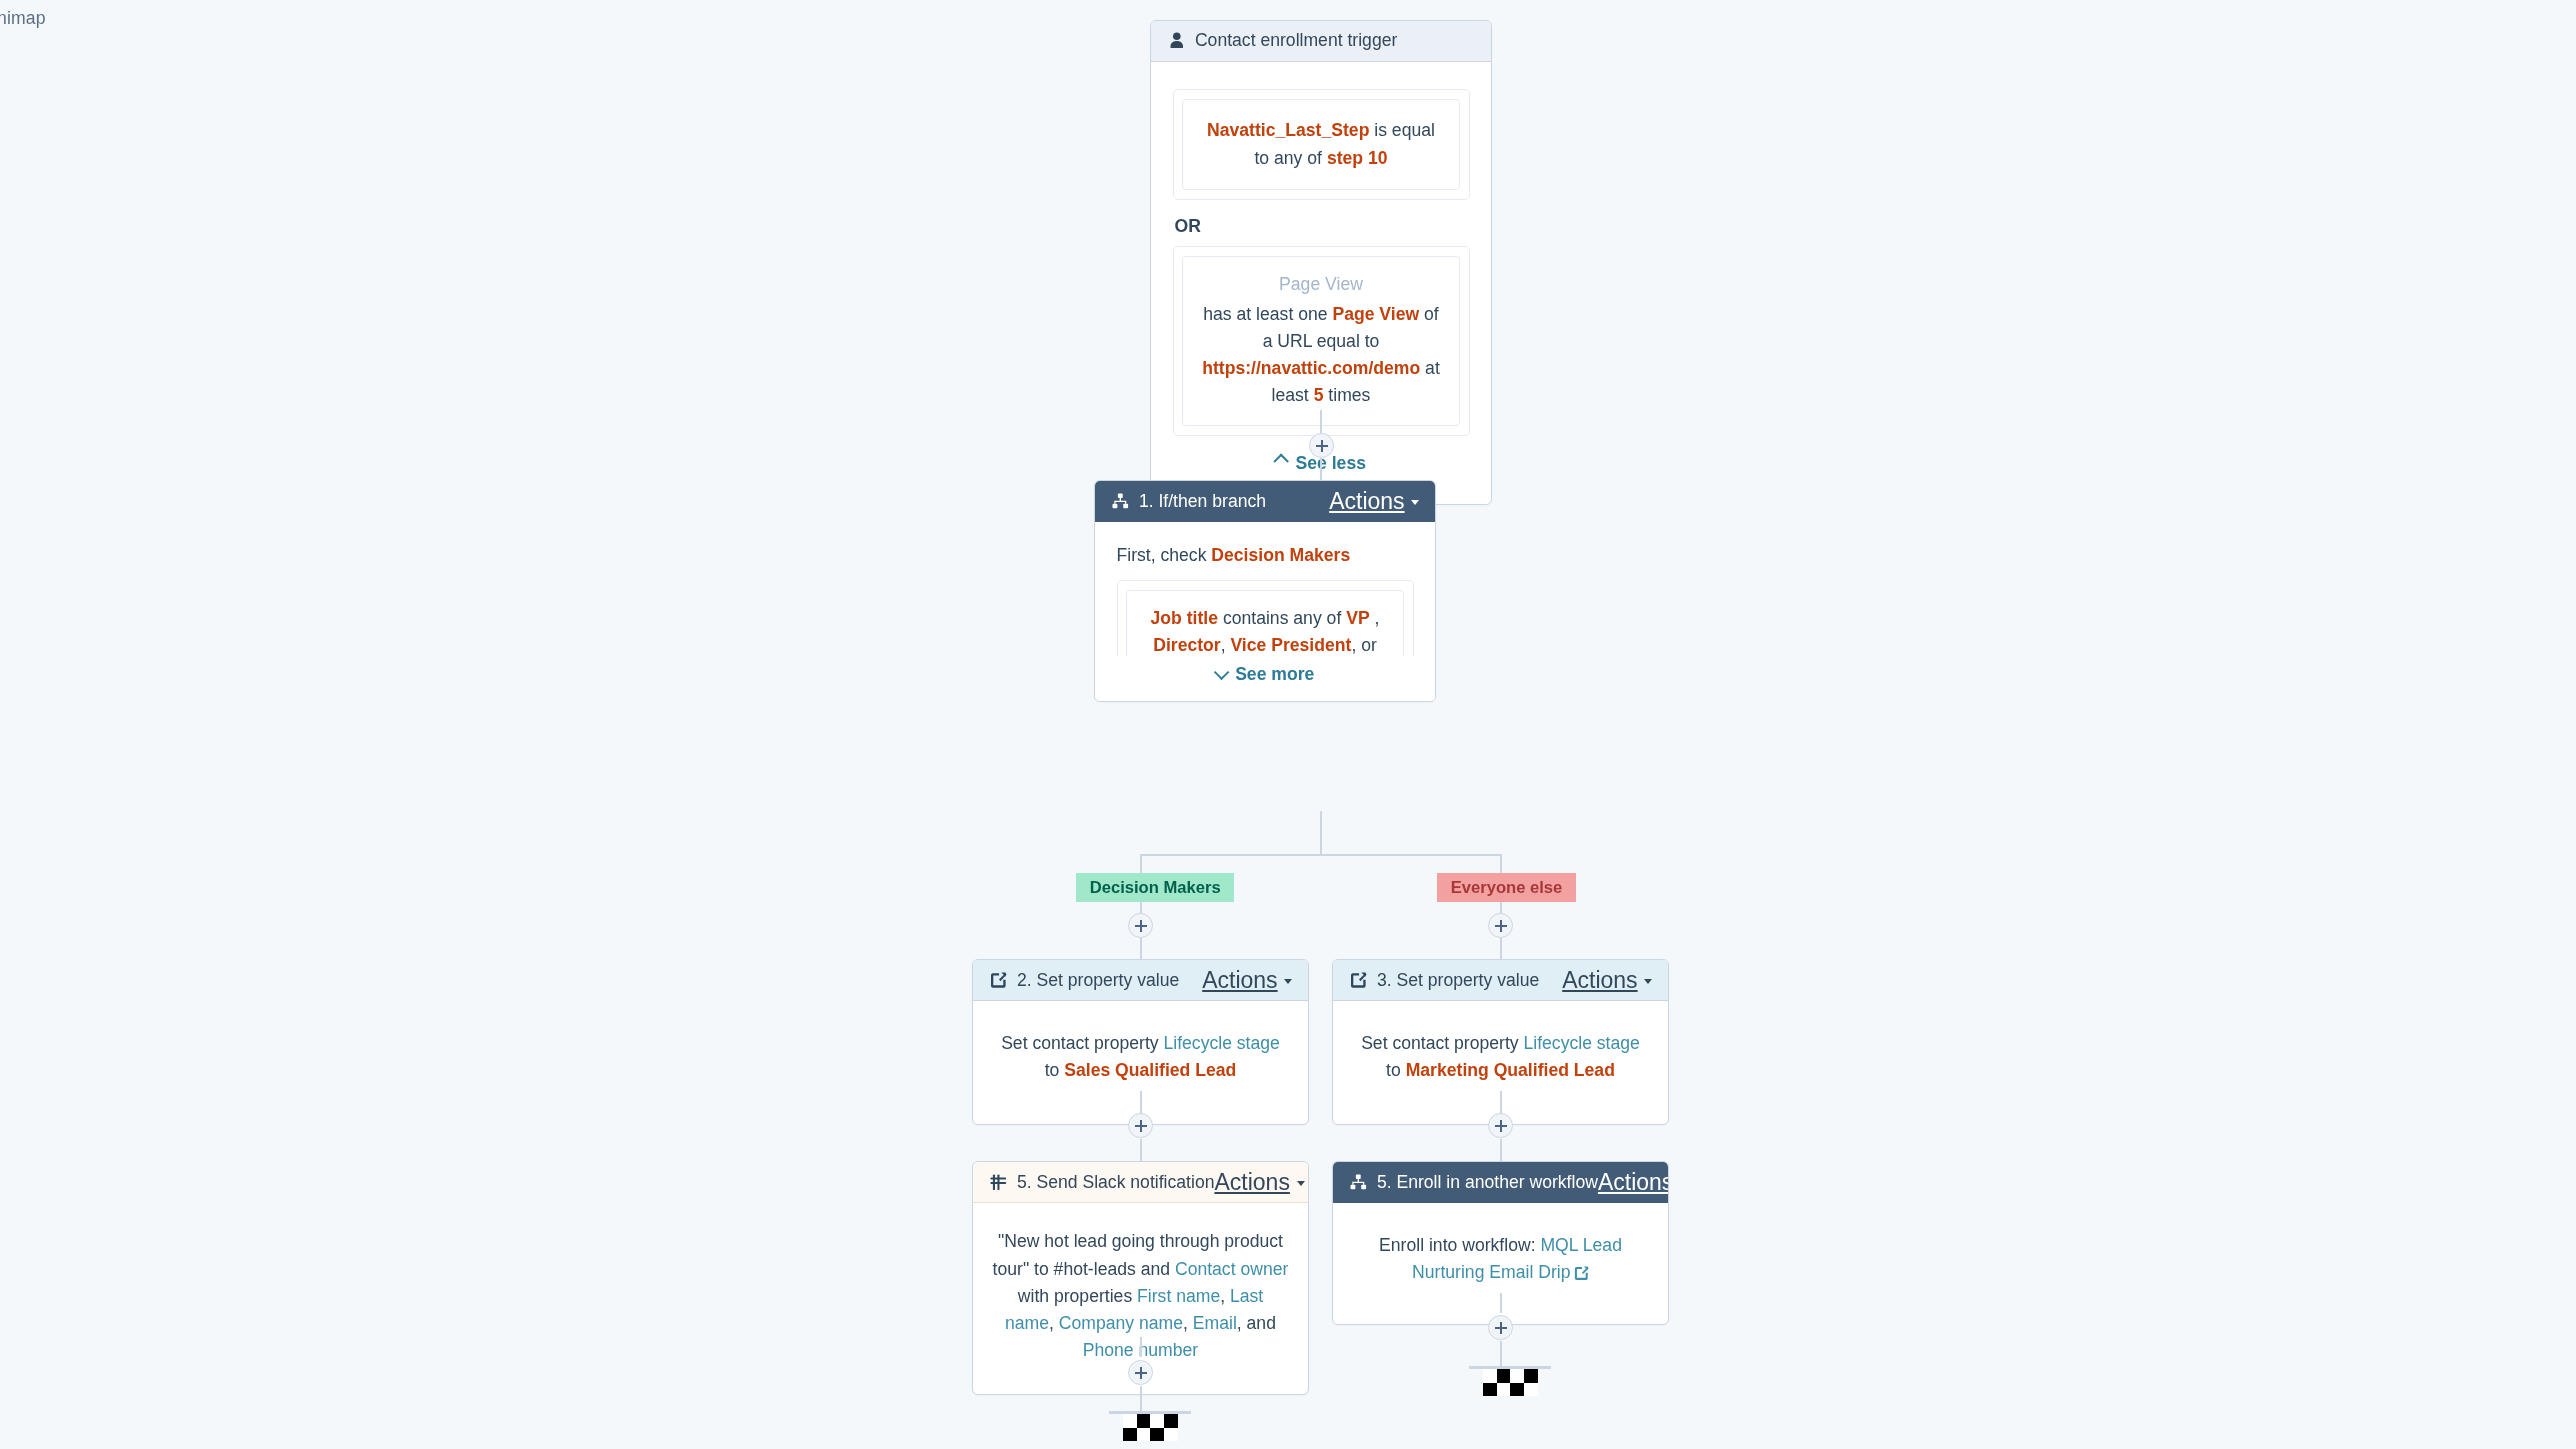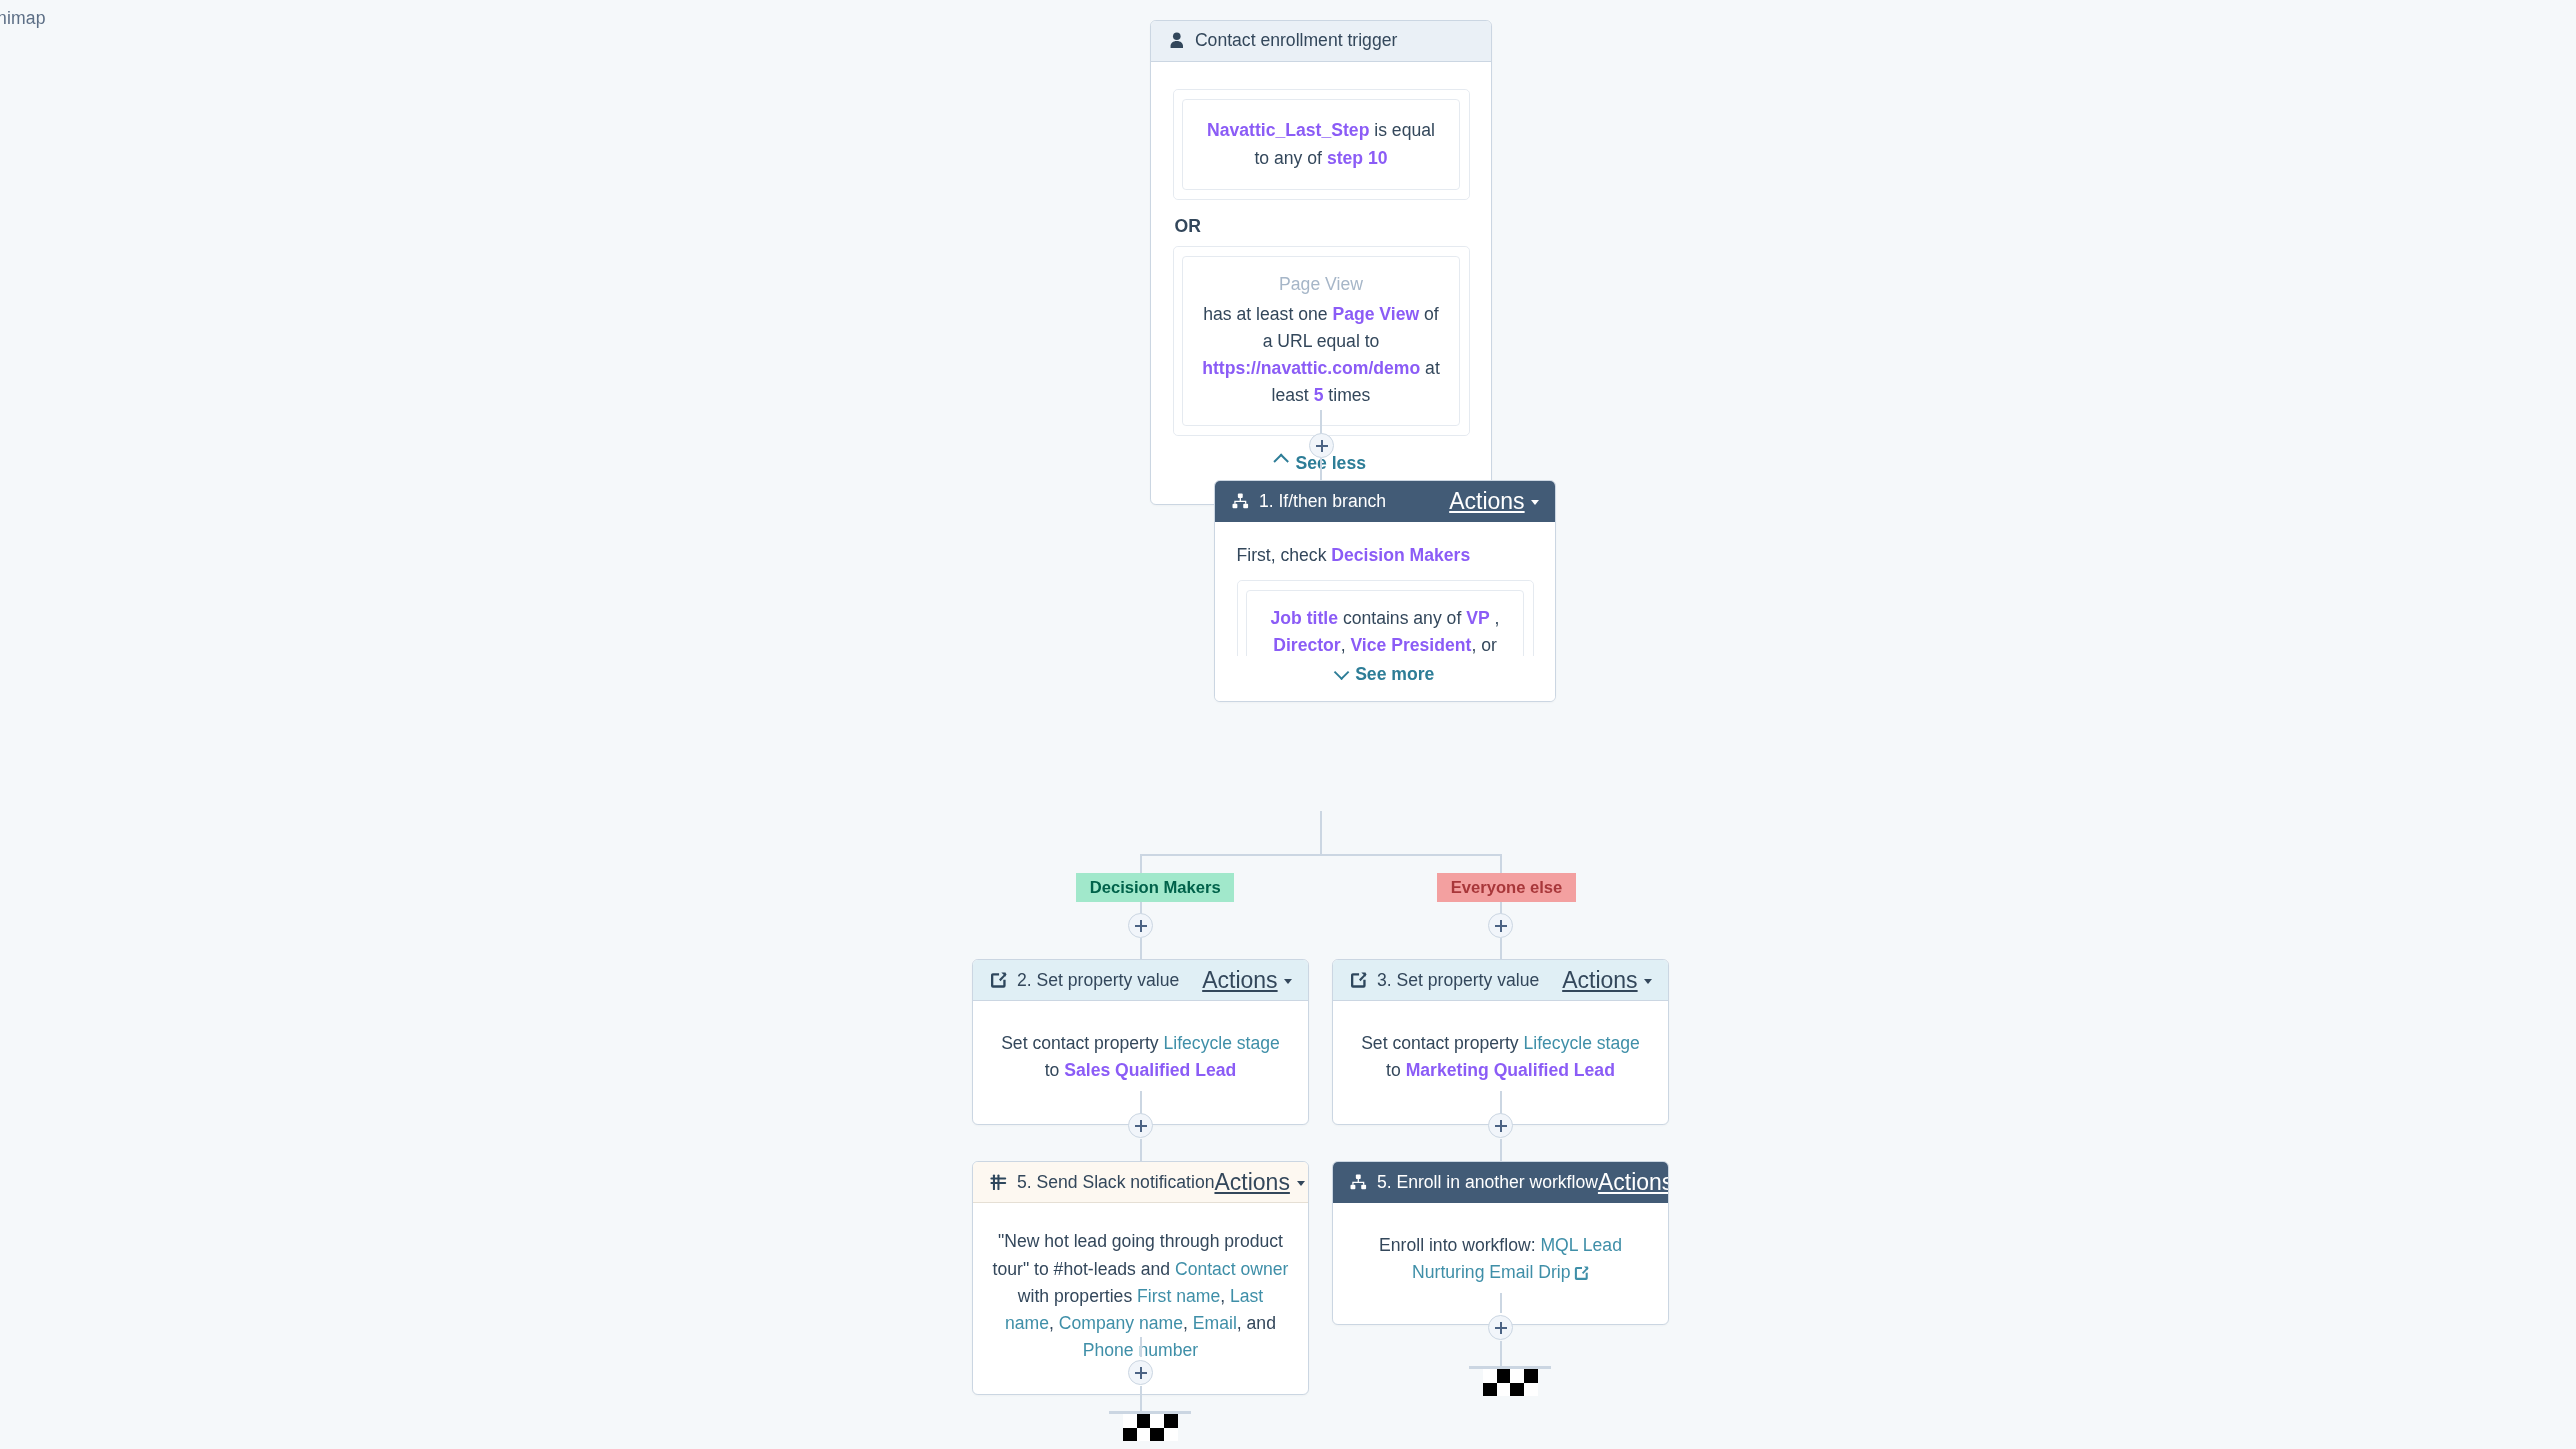--- a/index.html
+++ b/index.html
@@ -102,21 +102,21 @@
     text-align: center;
   }
   .or-label {
     text-align: left;
     font-weight: bold;
     font-size: 17.6px;
     padding: 12.7px 2px 5.9px;
     color: #33475b;
   }
   .dim { color: #a6b6c8; }
-  .b   { font-weight: bold; color:#8b5cf6; }
+  .b   { font-weight: bold; color:#c2410c; }
   .lnk { color: #3f8fa8; }
   .see-toggle {
     margin-top: 13.7px;
     display: flex;
     align-items: center;
     justify-content: center;
     gap: 8.8px;
     color: #2d7d97;
     font-weight: bold;
     font-size: 17.6px;
@@ -225,21 +225,21 @@
       <span class="chev up"></span>
       <span>See less</span>
     </div>
   </div>
 </div>
 
 <div class="vline" style="left:1320px; top:410px; height:31px;"></div>
 <div class="plus" style="left:1309px; top:433px;"></div>
 <div class="vline" style="left:1320px; top:458px; height:24.4px;"></div>
 
-<div class="card" style="left:1214px; top:480px; width:342px;">
+<div class="card" style="left:1094px; top:480px; width:342px;">
   <div class="card-head head-dark">
     <span class="hicon">
       <svg width="16.6" height="15.6" viewBox="0 0 17 16">
         <rect x="6" y="0.5" width="5" height="4.6" rx="1" fill="#fff"></rect>
         <rect x="0.5" y="11" width="5" height="4.6" rx="1" fill="#fff"></rect>
         <rect x="11.5" y="11" width="5" height="4.6" rx="1" fill="#fff"></rect>
         <path d="M8.5 5.2v3.3M3 11V8.5h11V11" stroke="#fff" stroke-width="1.3" fill="none"></path>
       </svg>
     </span>
     <span class="htitle">1. If/then branch</span>

